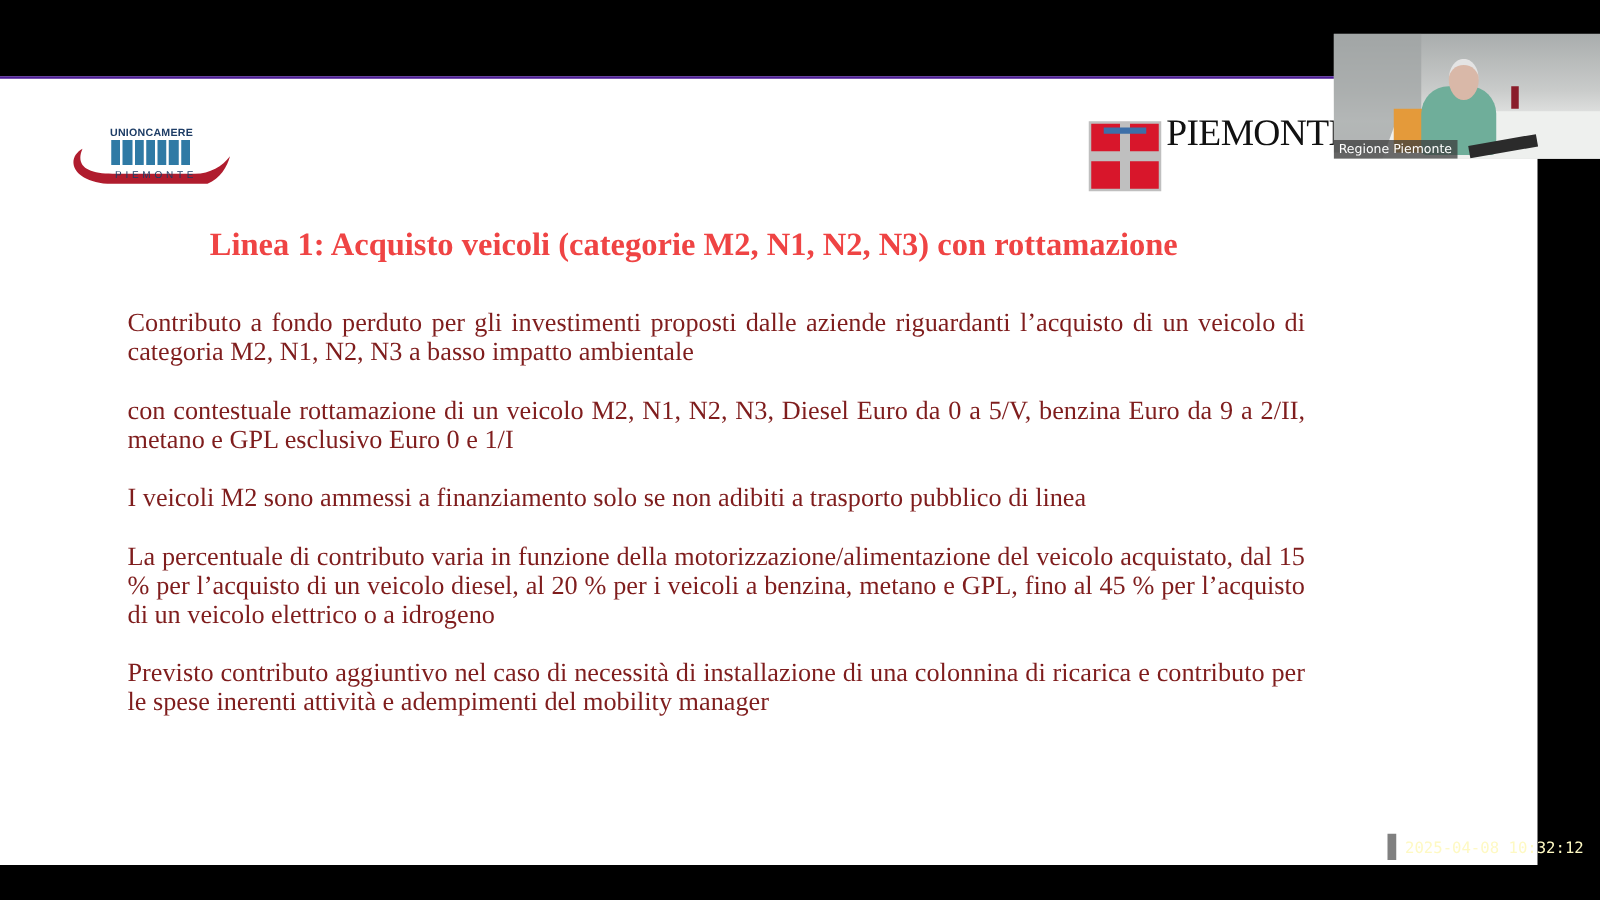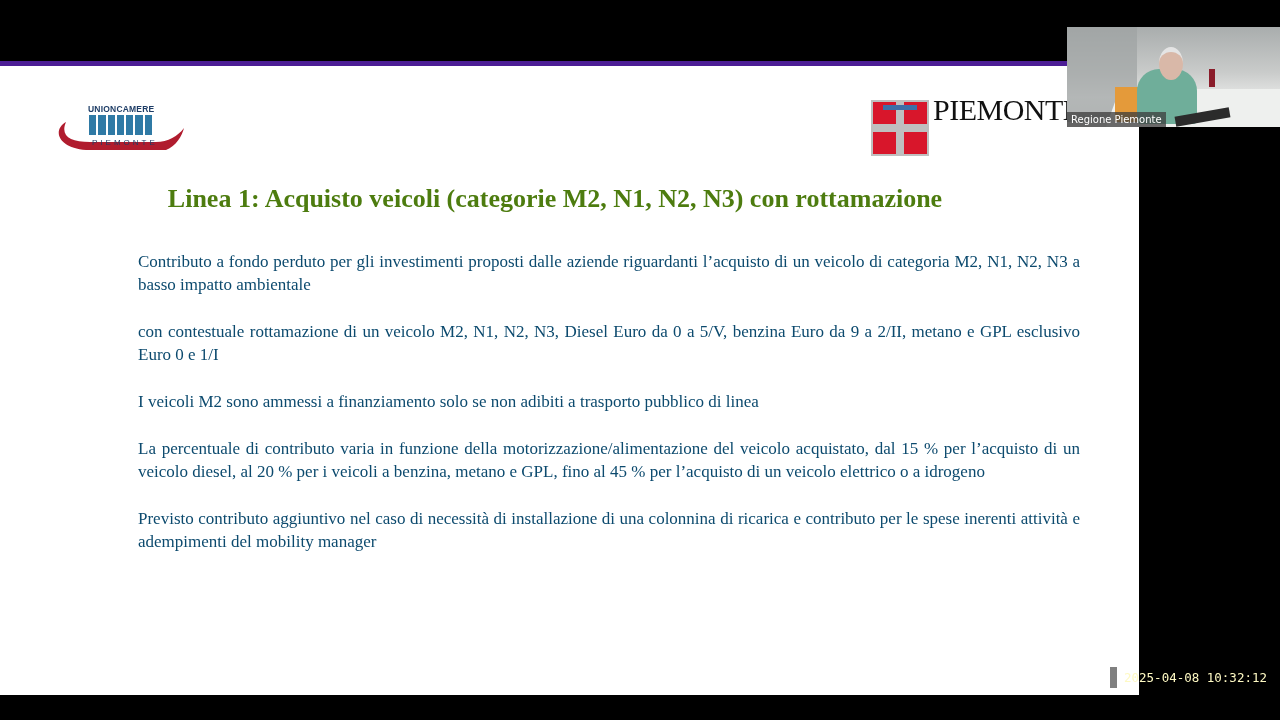--- a/index.html
+++ b/index.html
@@ -1,22 +1,22 @@
 <!DOCTYPE html>
 <html><head>
 <meta charset="utf-8">
 <style>
   html, body { margin:0; padding:0; }
   body {
     width:1280px; height:720px; background:#000; position:relative; overflow:hidden;
     font-family:"Liberation Serif", serif;
   }
   .slide {
-    position:absolute; left:0; top:61px; width:1139px; height:629px;
-    background:#fff; border-top:5px solid #4c1d95;
+    position:absolute; left:0; top:61px; width:1230px; height:629px;
+    background:#fff; border-top:2px solid #4c1d95;
   }
   
   .uc-logo { position:absolute; left:56px; top:38px; width:130px; height:52px; }
   .uc-title {
     position:absolute; left:32px; top:0; font-family:"Liberation Sans", sans-serif;
     font-size:8.5px; letter-spacing:0.2px; color:#1e3d66; font-weight:bold;
   }
   .uc-bars { position:absolute; left:33px; top:11px; width:63px; height:20px; display:flex; gap:2px; }
   .uc-bars span { flex:1; background:#2f7aa5; }
   .uc-sub {
@@ -32,25 +32,25 @@
   .rp-flag .q1 { left:2px; top:2px; } .rp-flag .q2 { right:2px; top:2px; }
   .rp-flag .q3 { left:2px; bottom:2px; } .rp-flag .q4 { right:2px; bottom:2px; }
   .rp-flag .label { position:absolute; left:12px; top:5px; width:34px; height:5px; background:#3d6fa8; }
   .rp-text {
     position:absolute; left:62px; top:-2px; font-family:"Liberation Serif", serif;
     font-size:30px; line-height:28px; color:#111; letter-spacing:-0.5px;
   }
 
   .slide-title {
     position:absolute; left:0; width:1110px; top:118px; text-align:center;
-    font-family:"Liberation Serif", serif; font-weight:bold; font-size:26px; color:#4d7c0f;
+    font-family:"Liberation Serif", serif; font-weight:bold; font-size:26px; color:#ef4444;
   }
   .body-text {
     position:absolute; left:102px; top:184px; width:942px;
-    font-family:"Liberation Serif", serif; font-size:17px; line-height:23px; color:#0c4a6e;margin-left:36px;
+    font-family:"Liberation Serif", serif; font-size:21px; line-height:23px; color:#7f1d1d;
   }
   .body-text p { margin:0 0 24px 0; text-align:justify; }
 
   
   .webcam {
     position:absolute; left:1067px; top:27px; width:213px; height:100px;
     background:linear-gradient(180deg,#a9adad 0%,#c9cbca 45%,#e6e7e6 70%,#d9dad9 100%);
     overflow:hidden;
   }
   .wc-window { position:absolute; left:0; top:0; width:70px; height:95px; background:#9ea3a3; opacity:.7; }

